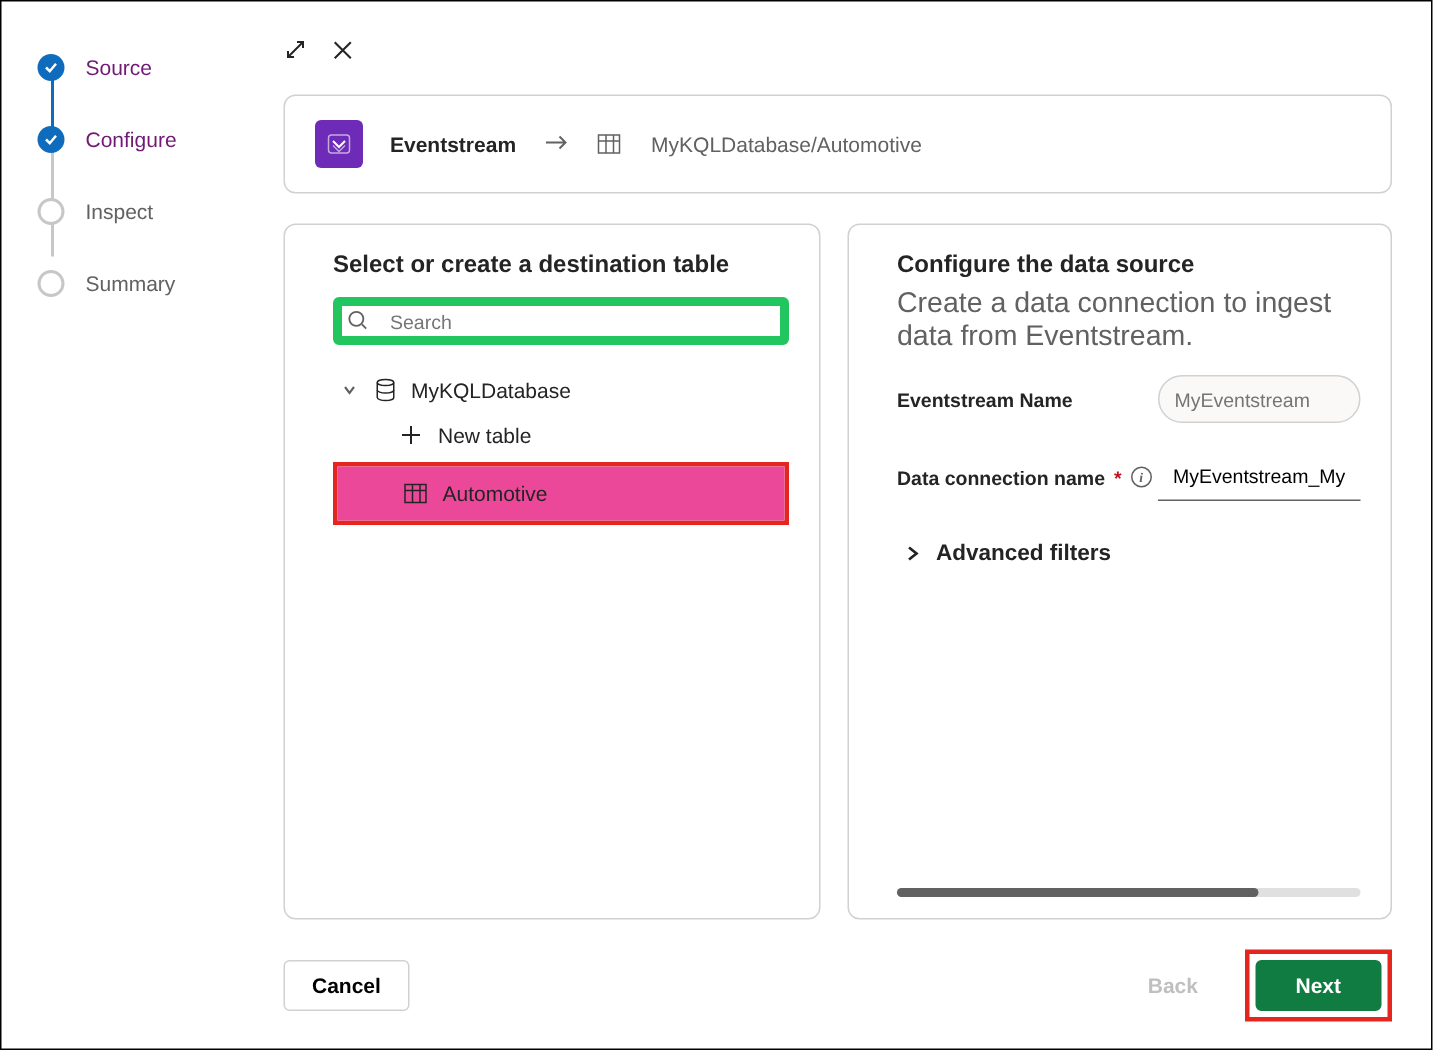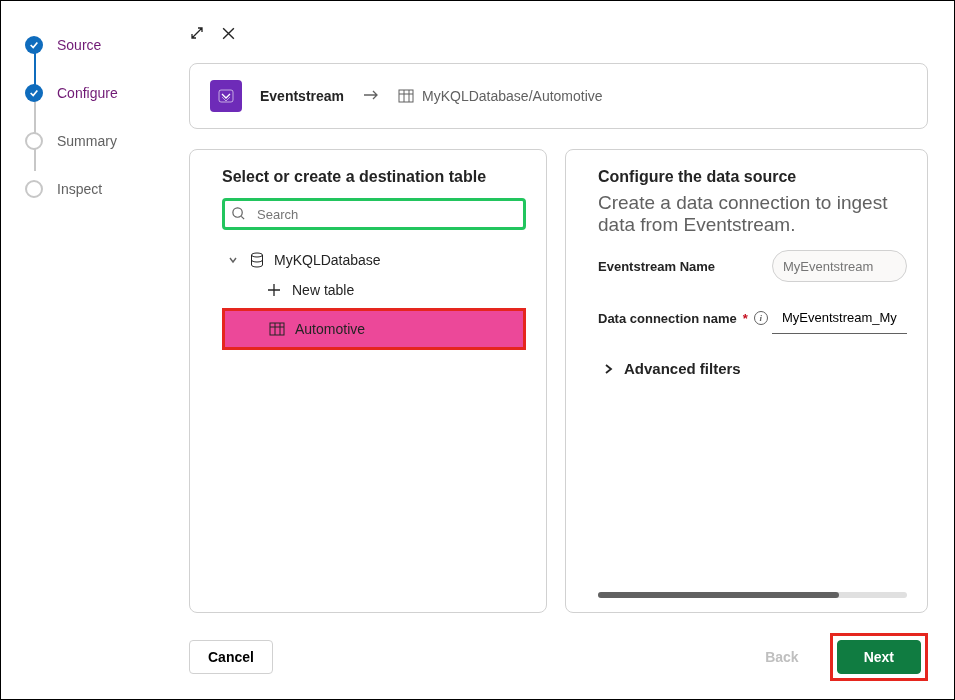--- a/index.html
+++ b/index.html
@@ -121,21 +121,21 @@
     }
     .bc-label {
       font-weight: 600;
     }
     .bc-arrow {
       color: #616161;
     }
     .bc-dest {
       display: flex;
       align-items: center;
-      gap: 8px;
+      gap: 20px;
       color: #616161;
     }
     
     .panels {
       display: flex;
       gap: 18px;
       margin-top: 20px;
       flex: 1;
       min-height: 0;
     }
@@ -166,21 +166,21 @@
       margin-top: -6px;
     }
     
     .search {
       position: relative;
       margin-bottom: 16px;
     }
     .search input {
       width: 100%;
       height: 32px;
-      border: 3px solid #22c55e;
+      border: 6px solid #22c55e;
       border-radius: 4px;
       padding: 0 10px 0 32px;
       font-size: 13px;
     }
     .search svg {
       position: absolute;
       left: 9px;
       top: 8px;
       color: #616161;
     }
@@ -350,26 +350,26 @@
     <div class="dot">
       <svg width="10" height="10" viewBox="0 0 12 12">
           <path d="M2 6 L5 9 L10 3" stroke="#fff" stroke-width="2" fill="none"></path>
         </svg>
     </div>
     <span class="step-label">Configure</span>
   </div>
 
   <div class="step pending">
     <div class="dot"></div>
-    <span class="step-label">Summary</span>
+    <span class="step-label">Inspect</span>
   </div>
 
   <div class="step pending">
     <div class="dot"></div>
-    <span class="step-label">Inspect</span>
+    <span class="step-label">Summary</span>
   </div>
 </div>
 
 <div class="main">
 
   <div class="header-row">
     <div class="header-icons">
       <svg width="16" height="16" viewBox="0 0 16 16">
           <path d="M3 13 L8 8 M13 3 L8 8 M9 3 H13 V7 M7 13 H3 V9" stroke="#242424" stroke-width="1.3" fill="none"></path>
         </svg>

